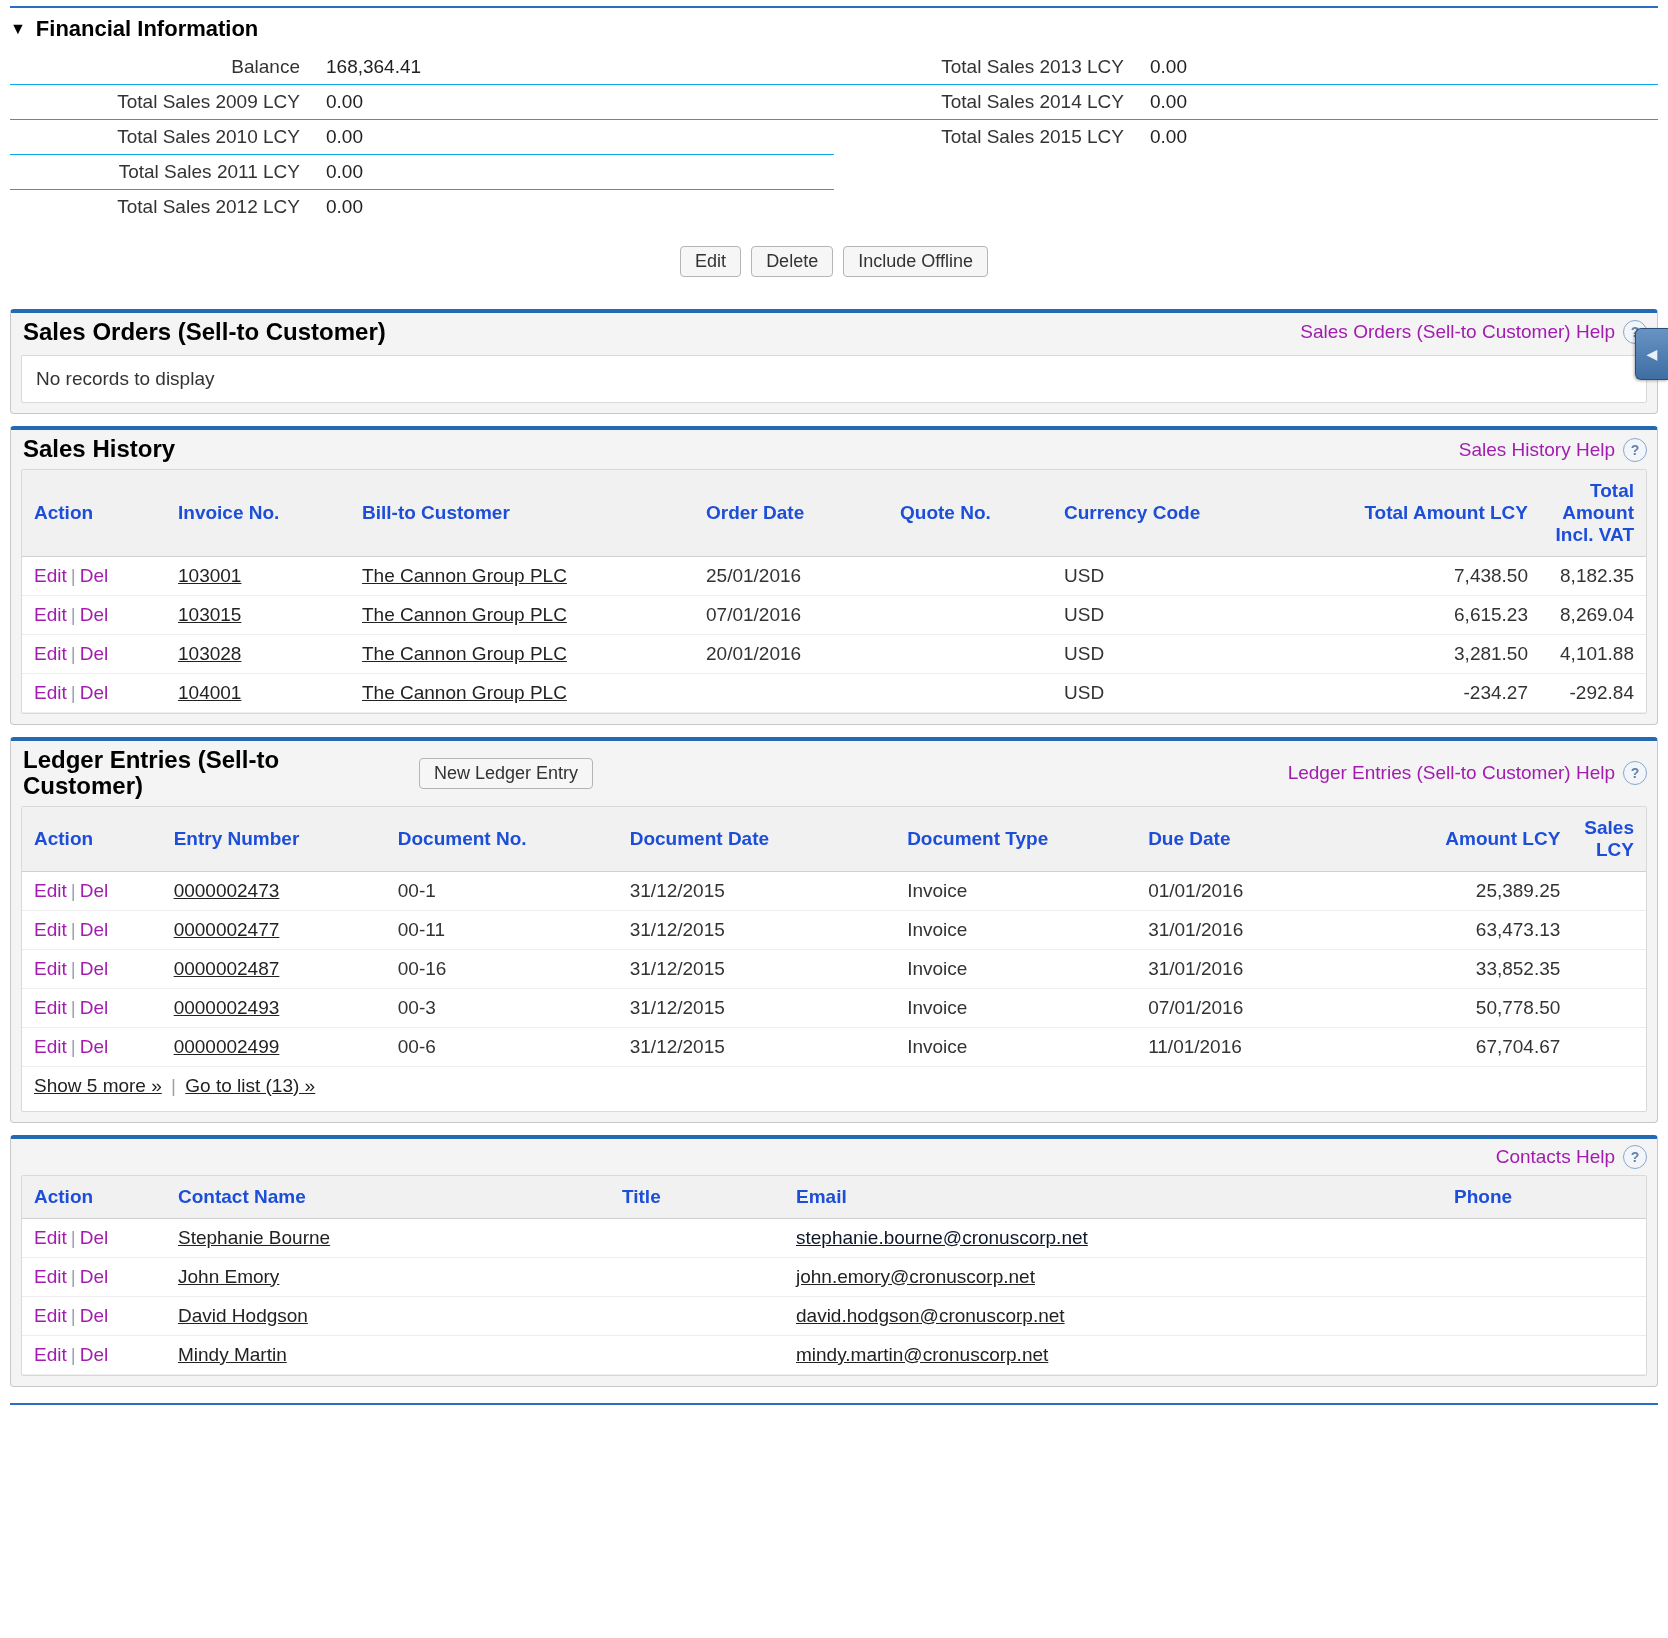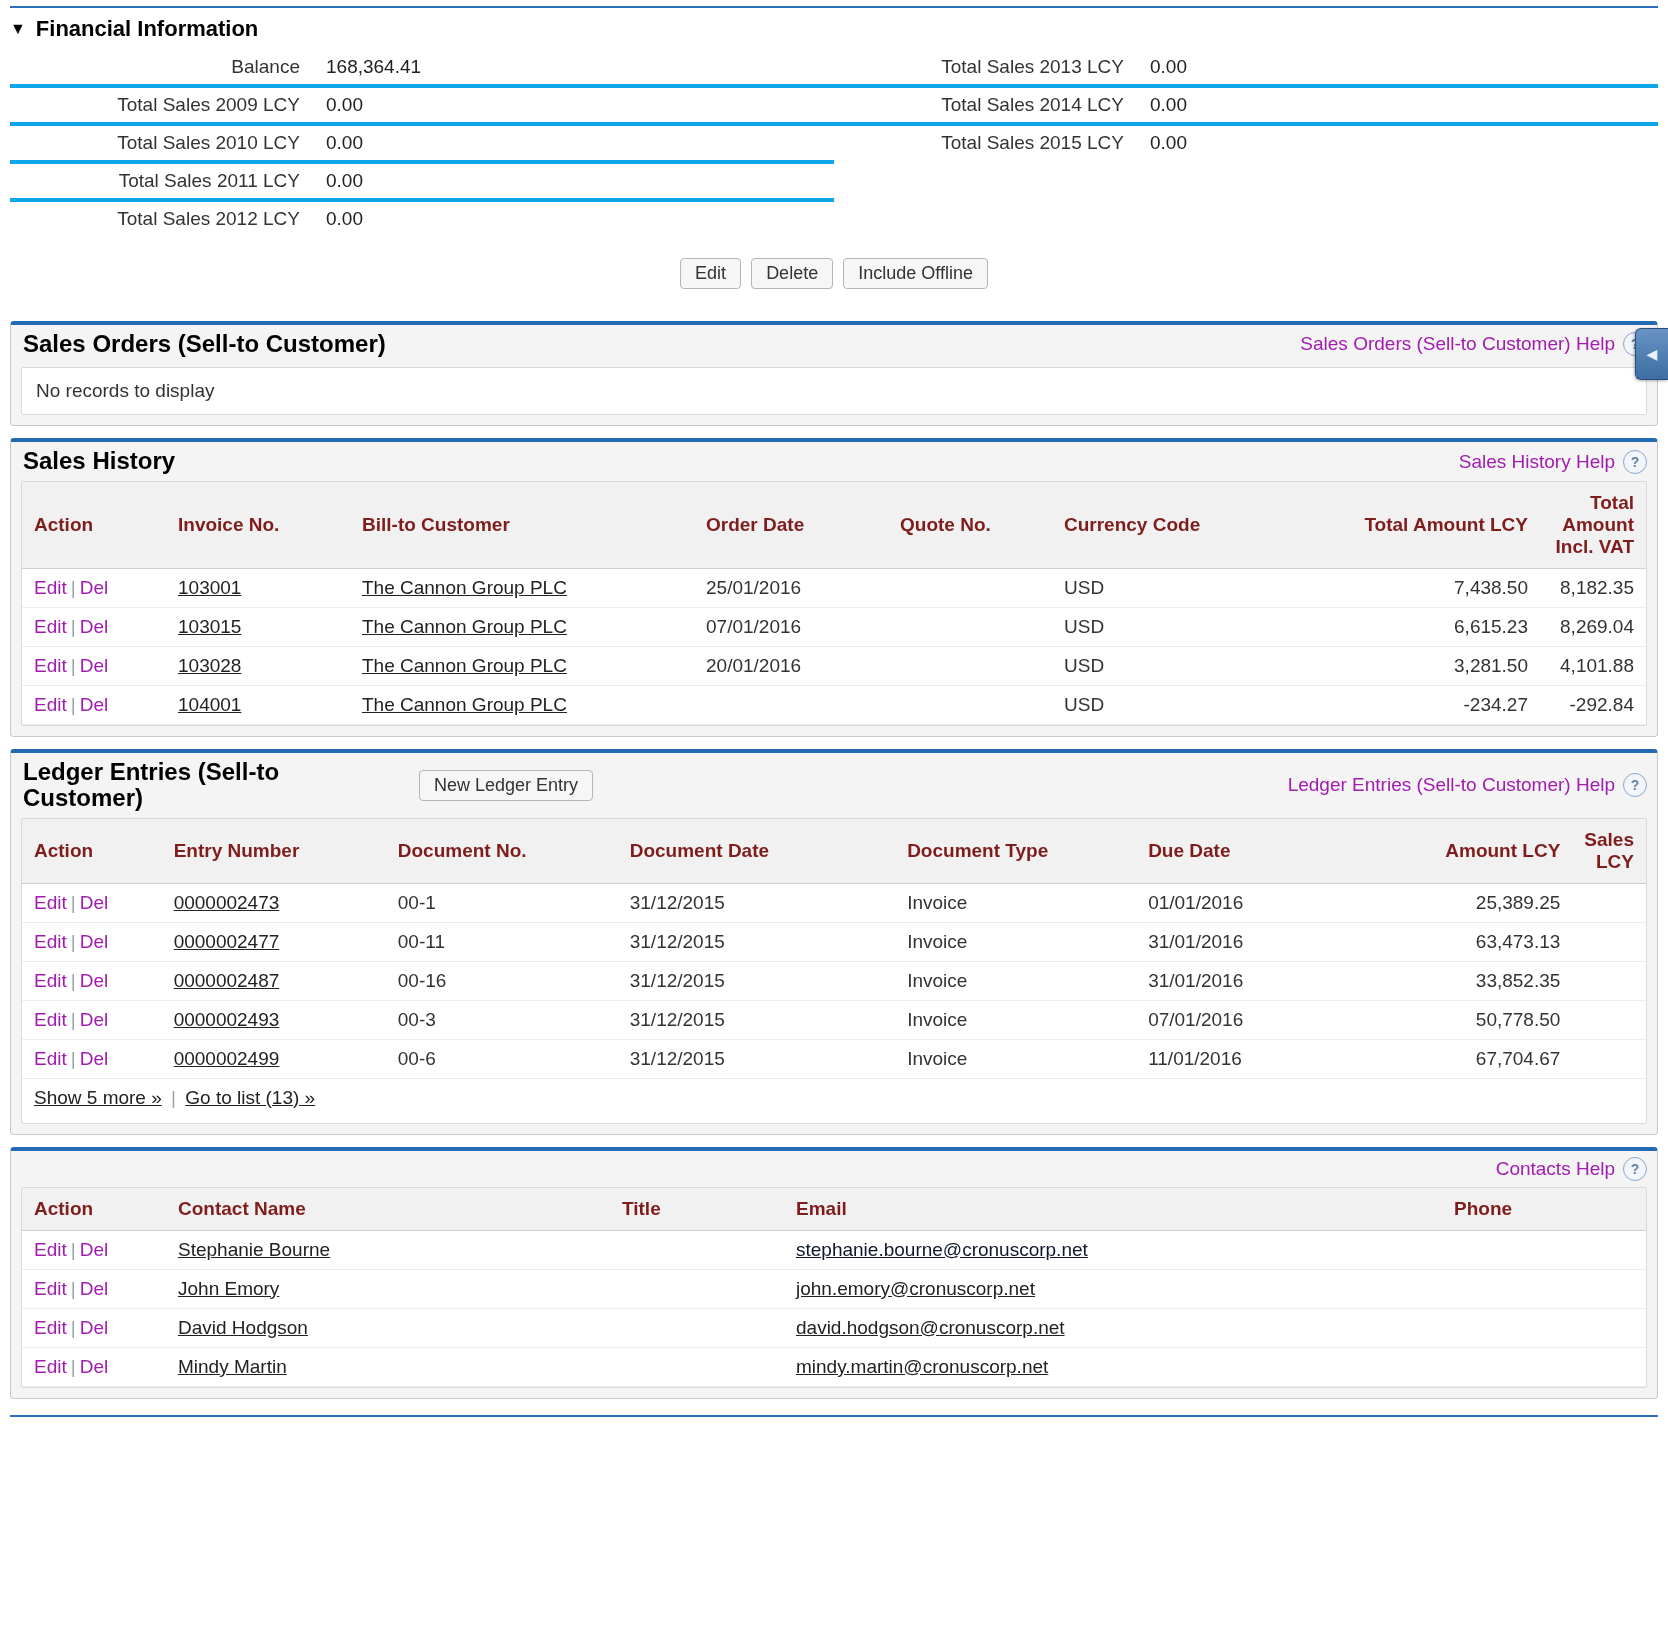--- a/index.html
+++ b/index.html
@@ -62,21 +62,21 @@
     gap: 0;
   }
   .fin-col {
     width: 50%;
     box-sizing: border-box;
   }
   .fin-row {
     display: flex;
     align-items: center;
     padding: 6px 0;
-    border-top: 4px solid #0ea5e9;
+    border-top: 1px solid #0ea5e9;
   }
   .fin-col .fin-row:first-child {
     border-top: 0;
   }
   .fin-label {
     width: 290px;
     text-align: right;
     padding-right: 26px;
     color: #333;
     font-size: 19px;
@@ -164,21 +164,21 @@
 
   
   table.data {
     width: 100%;
     border-collapse: collapse;
   }
   table.data th {
     text-align: left;
     font-weight: bold;
     font-size: 19px;
-    color: #7f1d1d;
+    color: #1d4ed8;
     background: #f1f1f1;
     border-bottom: 1px solid #d0d0d0;
     padding: 10px 12px;
   }
   table.data th.num, table.data td.num {
     text-align: right;
   }
   table.data td {
     font-size: 19px;
     padding: 8px 12px;

